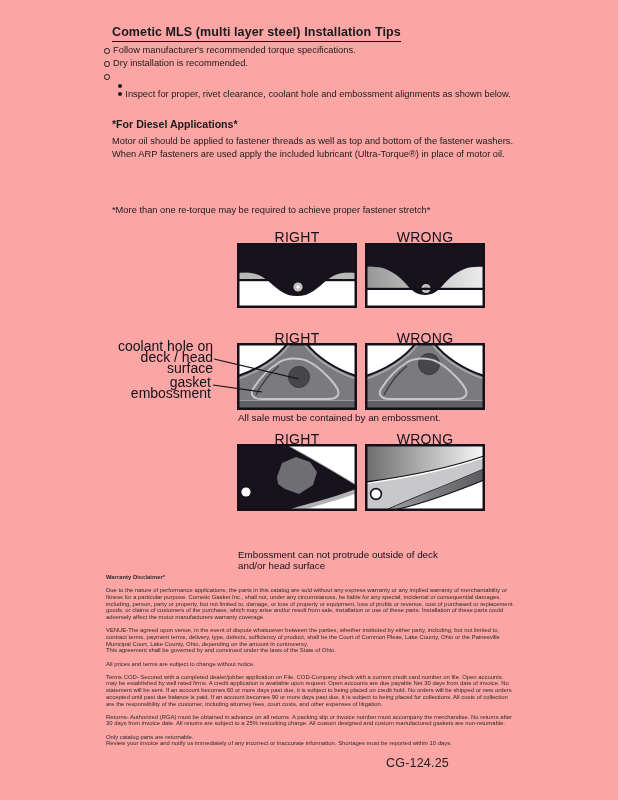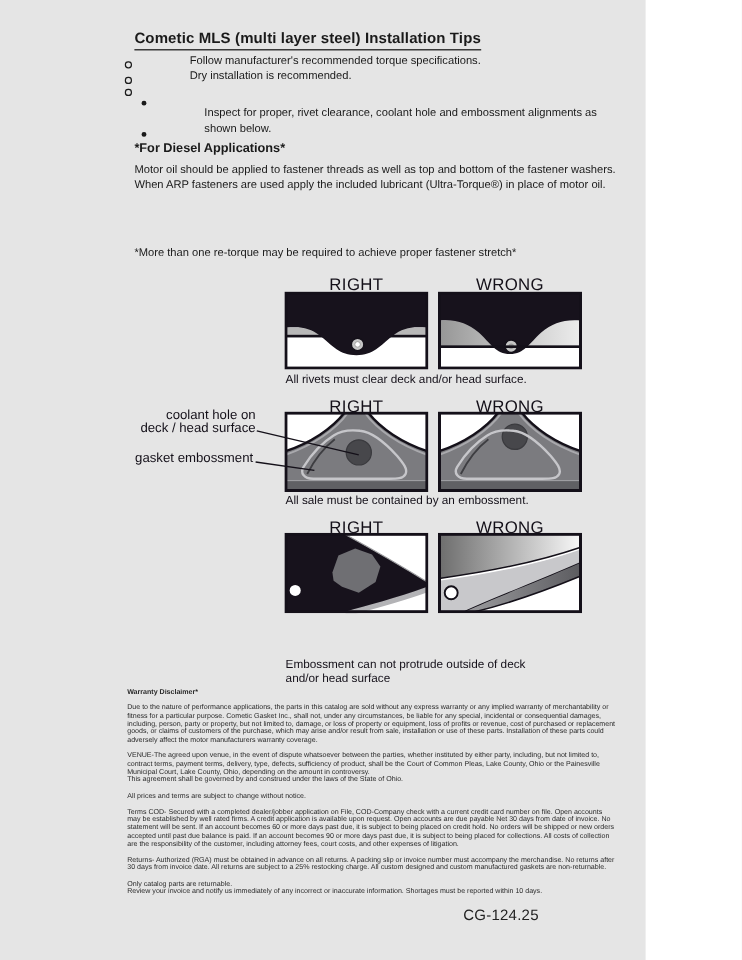--- a/index.html
+++ b/index.html
@@ -1,30 +1,30 @@
 <!DOCTYPE html>
 <html><head>
 <meta charset="utf-8">
 <style>
   html,body { margin:0; padding:0; background:#ffffff; }
   .page {
-    position:relative; width:538px; height:800px; background:#e5e5e5;
+    position:relative; width:618px; height:800px; background:#fca5a5;
     font-family:"Liberation Sans", sans-serif; color:#1a1a1a; overflow:hidden;
   }
   .abs { position:absolute; }
 
   
   .doc-title {
     left:112px; top:25px; font-size:12.5px; font-weight:bold;
     border-bottom:1.5px solid #111; padding-bottom:2px; letter-spacing:.1px;
   }
 
   
   .tips { left:104px; top:44px; width:414px; font-size:9.3px; line-height:13px; }
-  .b-row { display:flex; align-items:flex-end;gap:45px; }
+  .b-row { display:flex; align-items:flex-start; }
   .b-row.sub { padding-left:14px; }
   .marker-open {
     flex:none; width:3.6px; height:3.6px; border:1px solid #1a1a1a;
     border-radius:50%; margin:4.2px 3.5px 0 0;
   }
   .marker-filled {
     flex:none; width:3.8px; height:3.8px; background:#1a1a1a;
     border-radius:50%; margin:4.4px 3.5px 0 0;
   }
 
@@ -32,21 +32,21 @@
   .body-para { left:112px; width:404px; font-size:9.3px; line-height:13px; }
   .p1 { top:135px; }
   .p2 { top:164px; }
   .note { top:204px; }
 
   
   .rw-label { width:120px; text-align:center; font-size:14px; letter-spacing:.3px; color:#141019; }
   .caption { font-size:9.8px; line-height:10.5px; color:#141019; }
   .fig { display:block; }
 
-  .annot { font-size:11px; line-height:10.8px; text-align:right; color:#141019; }
+  .annot { font-size:14px; line-height:10.8px; text-align:right; color:#141019; }
 
   
   .legal { left:106px; top:574px; width:408px; font-size:5.9px; line-height:6.7px; color:#2a2a2a; }
   .legal .lg-head { font-weight:bold; margin-bottom:6.5px; }
   .legal .lg-para { margin-bottom:6.5px; }
   .legal .tight { margin-bottom:0; }
 
   .footer-code { left:386px; top:756px; font-size:12.5px; color:#222; letter-spacing:.2px; }
 </style>
 </head>
@@ -104,21 +104,20 @@
     </defs>
     <rect x="0" y="0" width="120" height="65" fill="#ffffff"></rect>
     <rect x="1" y="24" width="118" height="22" fill="url(#g_deck)"></rect>
     <path d="M1,1 H119 V24 C104,23 96,26 86,34 C76,43 72,52 60,52 C48,52 44,43 34,34 C24,26 16,23 1,24 Z" fill="#17121c"></path>
     <circle cx="61" cy="45.5" r="5.2" fill="#c6c6c6" stroke="#141019" stroke-width="1.2"></circle>
     <circle cx="61" cy="45.5" r="2.3" fill="#9a9a9a"></circle>
     <rect x="1" y="44.8" width="118" height="2.2" fill="#141019"></rect>
     <rect x="1.25" y="1.25" width="117.5" height="62.5" fill="none" stroke="#141019" stroke-width="2.5"></rect>
   </svg>
 
-  <div class="abs caption" style="left:238px; top:312px;">All rivets must clear deck and/or head surface.</div>
 
   <div class="abs rw-label" style="left:237px; top:330px;">RIGHT</div>
   <div class="abs rw-label" style="left:365px; top:330px;">WRONG</div>
 
   <div class="abs annot" style="left:115px; top:341px; width:98px;">
     <div>coolant hole on</div>
     <div>deck / head surface</div>
   </div>
   <div class="abs annot" style="left:110px; top:377px; width:101px;">gasket embossment</div>
 

